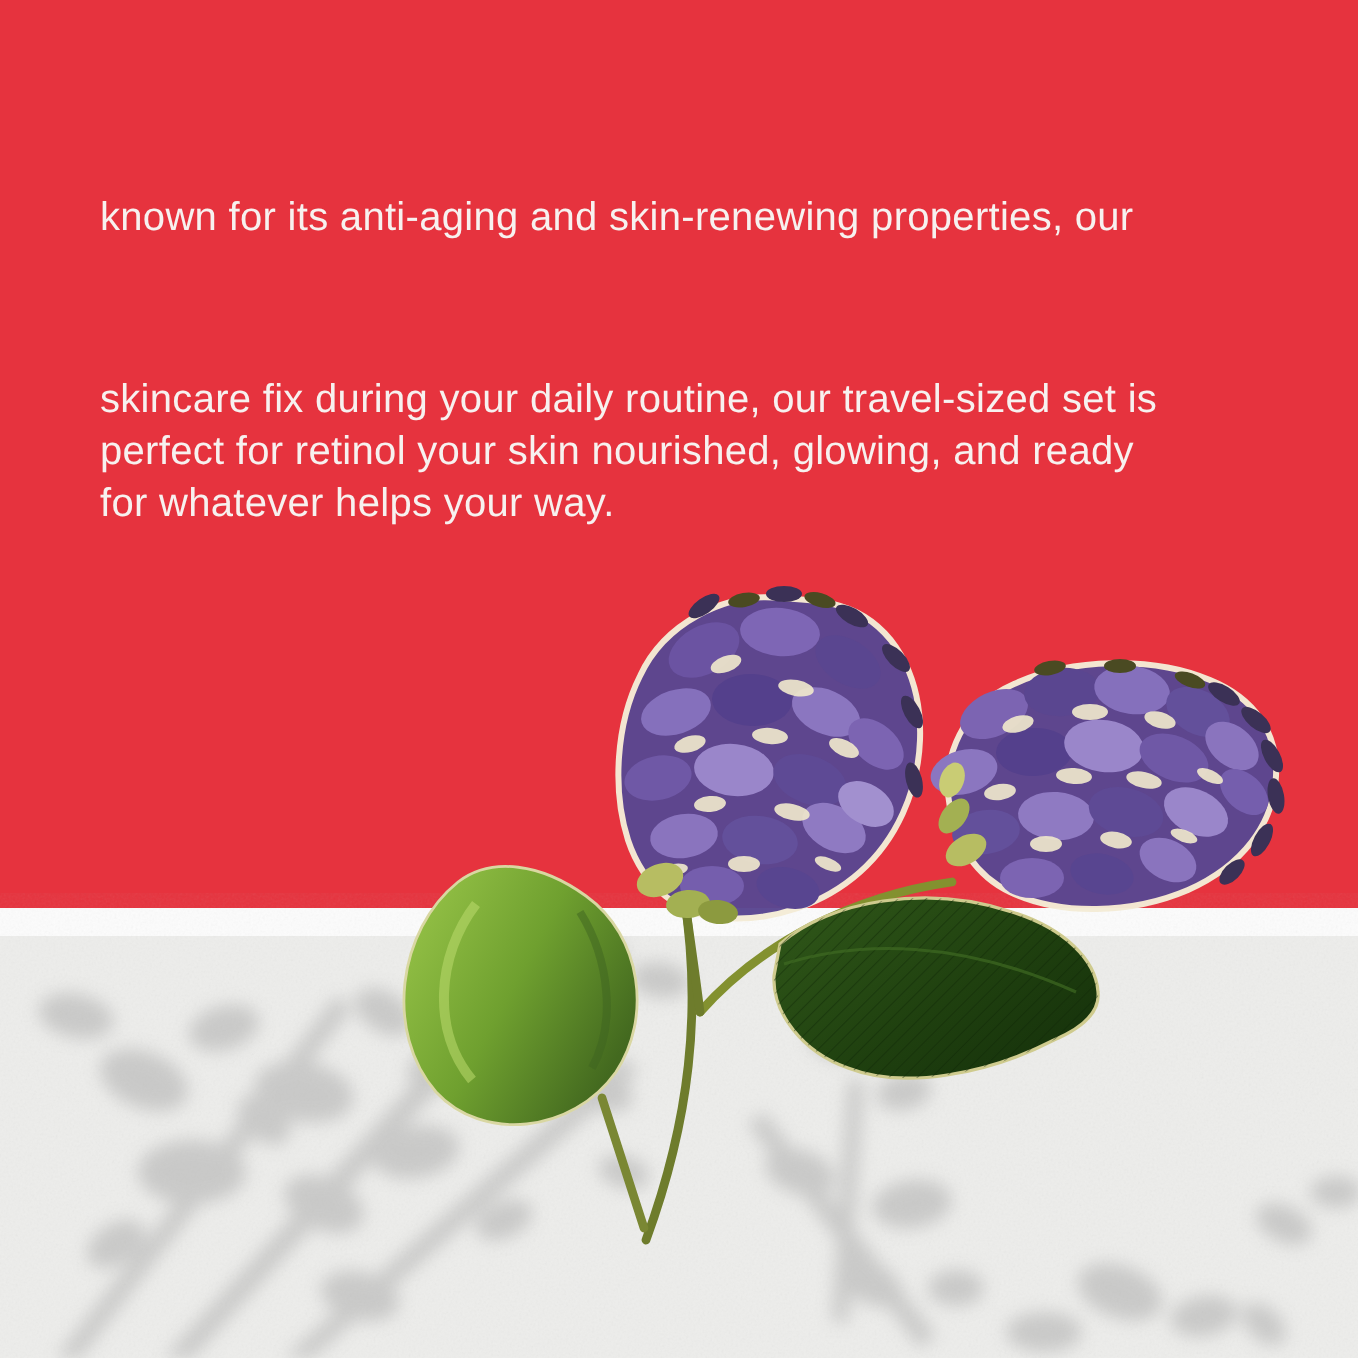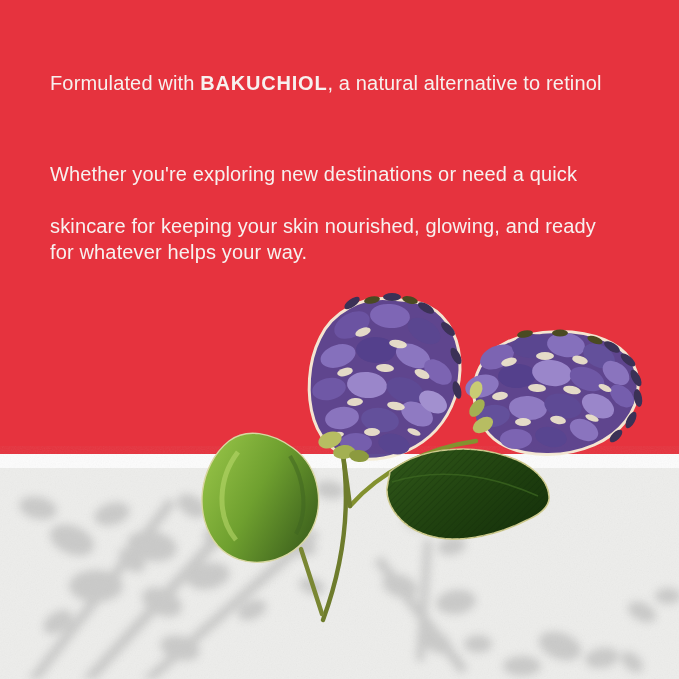--- a/index.html
+++ b/index.html
@@ -21,28 +21,28 @@
 </style>
 </head>
 <body>
 
 <div class="canvas">
 
   <div class="red-panel"></div>
 
   <div class="copy">
     <p>
-      <span><span>Formulated with </span><strong>BAKUCHIOL</strong><span>, a natural alternative to retinol</span></span><br>
       <br>
+      <span>known for its anti-aging and skin-renewing properties, our</span><br>
       <br>
     </p>
     <p>
-      <span>Whether you're exploring new destinations or need a quick</span><br>
       <br>
-      <span>skincare for keeping your skin nourished, glowing, and ready</span><br>
+      <span>skincare fix during your daily routine, our travel-sized set is</span><br>
+      <span>perfect for retinol your skin nourished, glowing, and ready</span><br>
       <span>for whatever helps your way.</span>
     </p>
   </div>
 
   <div class="divider-strip"></div>
   <div class="gray-panel"></div>
 
   <svg class="art" viewBox="0 0 679 679" xmlns="http://www.w3.org/2000/svg">
     <defs>
       <filter id="blurShadow" x="-30%" y="-30%" width="160%" height="160%">

